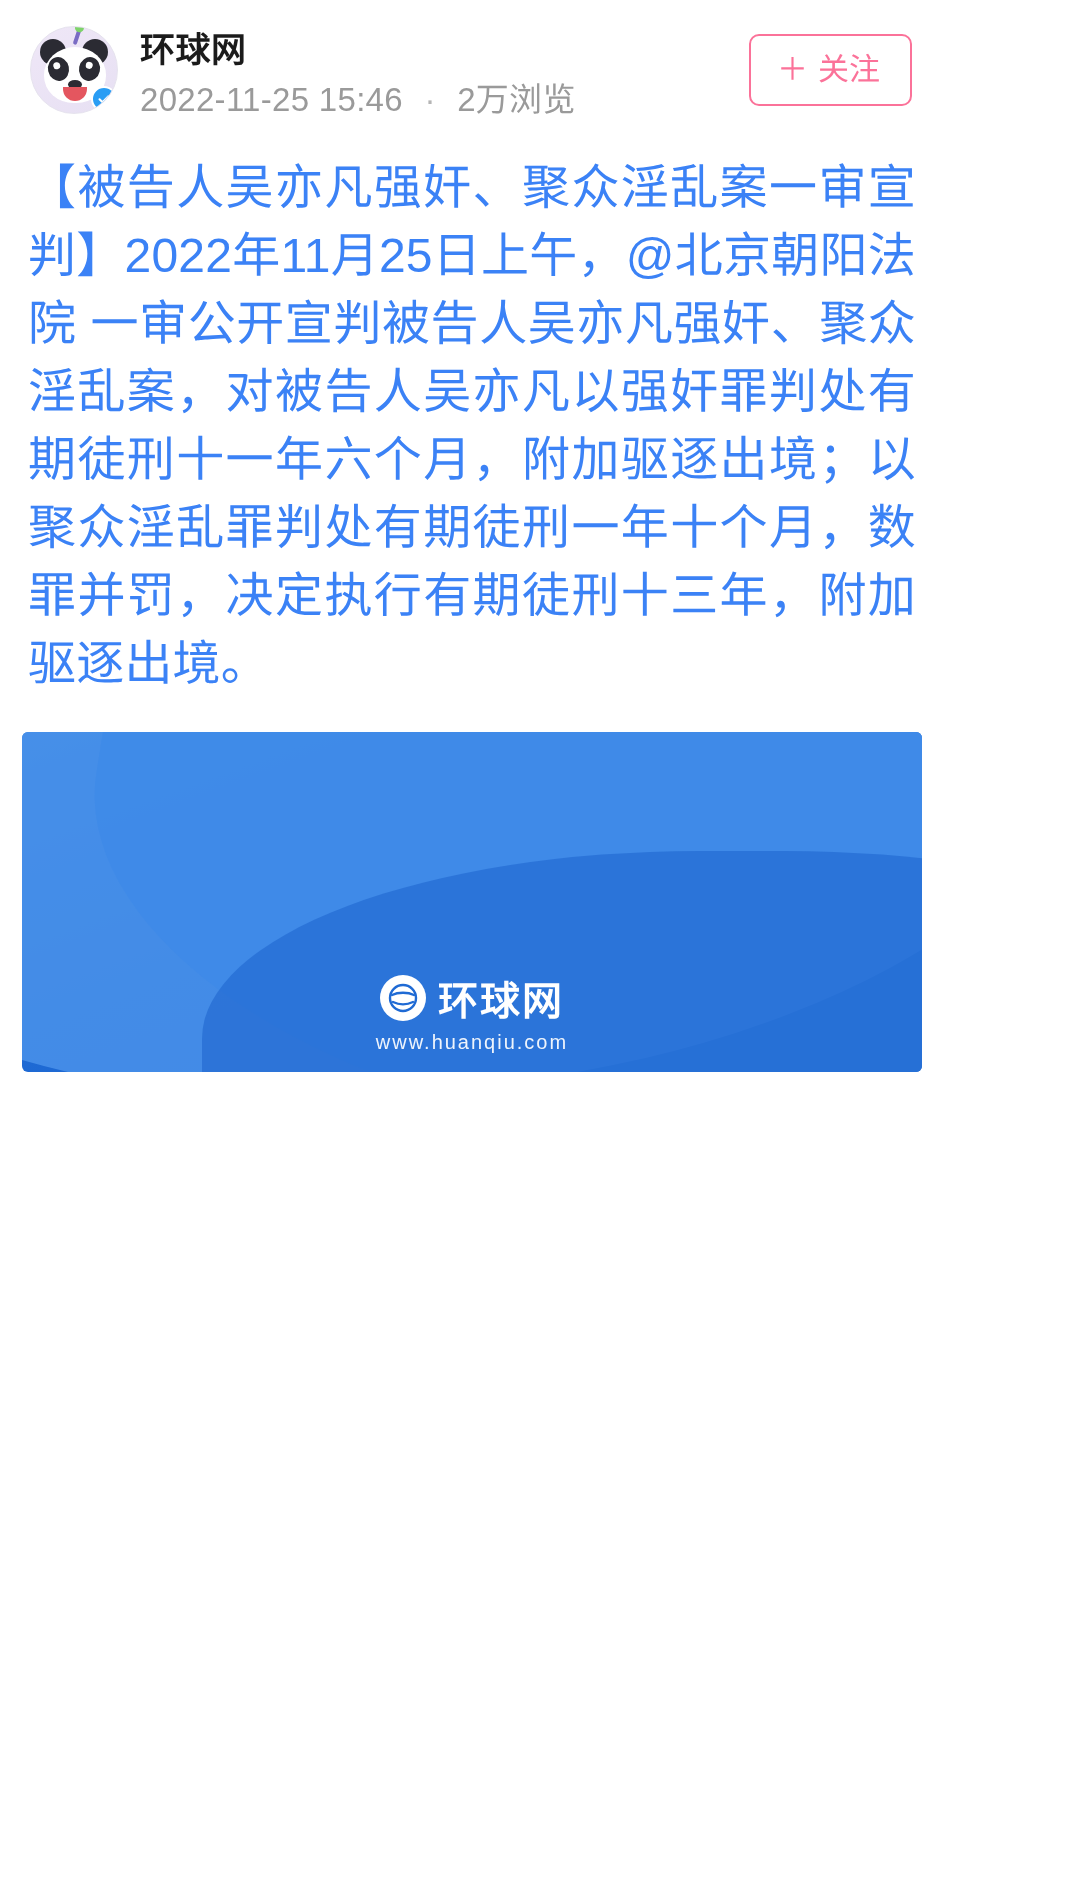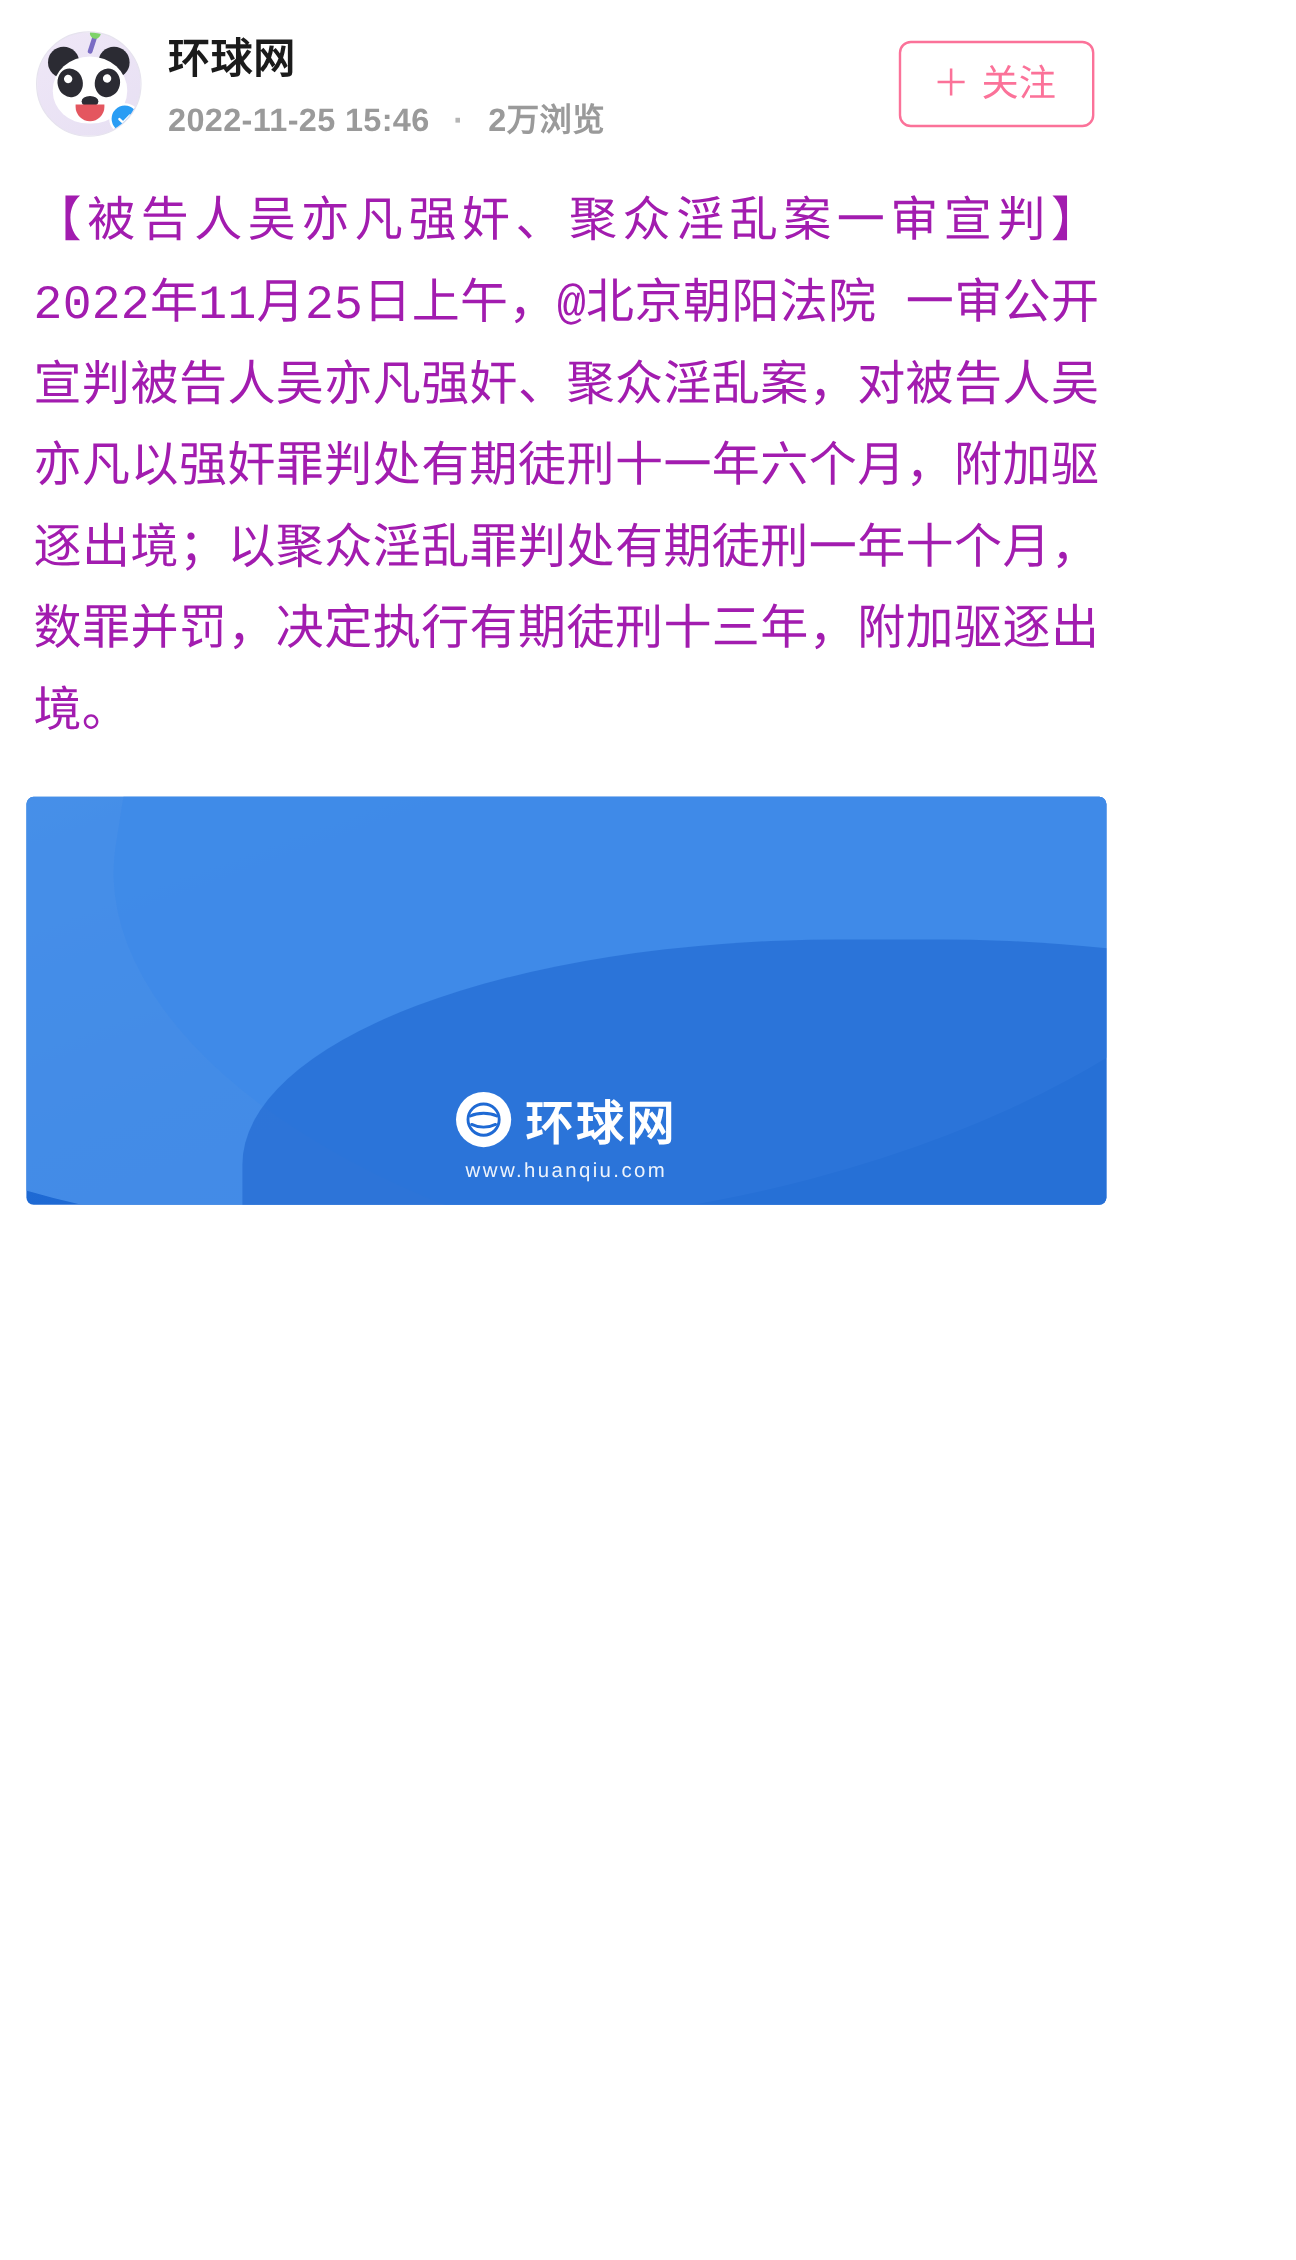--- a/index.html
+++ b/index.html
@@ -143,26 +143,25 @@
   }
   .account-name {
     font-size: 35px;
     line-height: 44px;
     font-weight: 700;
     color: #1b1b1b;
     letter-spacing: 0.5px;
   }
   .meta-line {
     margin-top: 10px;
-    font-size: 27px;
+    font-size: 33px;
     line-height: 36px;
     color: #9a9a9a;
     letter-spacing: 0.3px;
     white-space: nowrap;
-    font-weight: bold;
   }
   .meta-dot {
     display: inline-block;
     margin: 0 12px;
     color: #b5b5b5;
   }
 
   .follow-button {
     flex: 0 0 auto;
     margin-top: 8px;
@@ -187,28 +186,27 @@
     margin-right: 10px;
     font-weight: 400;
   }
 
   
   .article-body {
     padding: 26px 28px 0 28px;
     box-sizing: border-box;
   }
   .paragraph {
-    font-size: 40px;
+    font-size: 48px;
     line-height: 68px;
-    color: #a21caf;
+    color: #3b82f6;
     letter-spacing: 0.2px;
     text-align: justify;
     word-break: break-word;
     margin: 0 0 46px 0;
-    font-family: Liberation Mono, monospace;
   }
   .paragraph:last-child { margin-bottom: 0; }
 
   
   .media {
     margin: 34px 22px 0 22px;
     height: 340px;
     border-radius: 6px;
     position: relative;
     overflow: hidden;
@@ -273,21 +271,21 @@
   .wm-globe svg { display: block; }
   .wm-text {
     color: #ffffff;
     font-size: 40px;
     font-weight: 700;
     letter-spacing: 2px;
   }
   .wm-url {
     margin-top: 4px;
     color: rgba(255,255,255,.92);
-    font-size: 17px;
+    font-size: 20px;
     letter-spacing: 2px;
   }
 </style>
 </head>
 <body>
 
 <div class="page">
 
   <div class="post-header">
 

